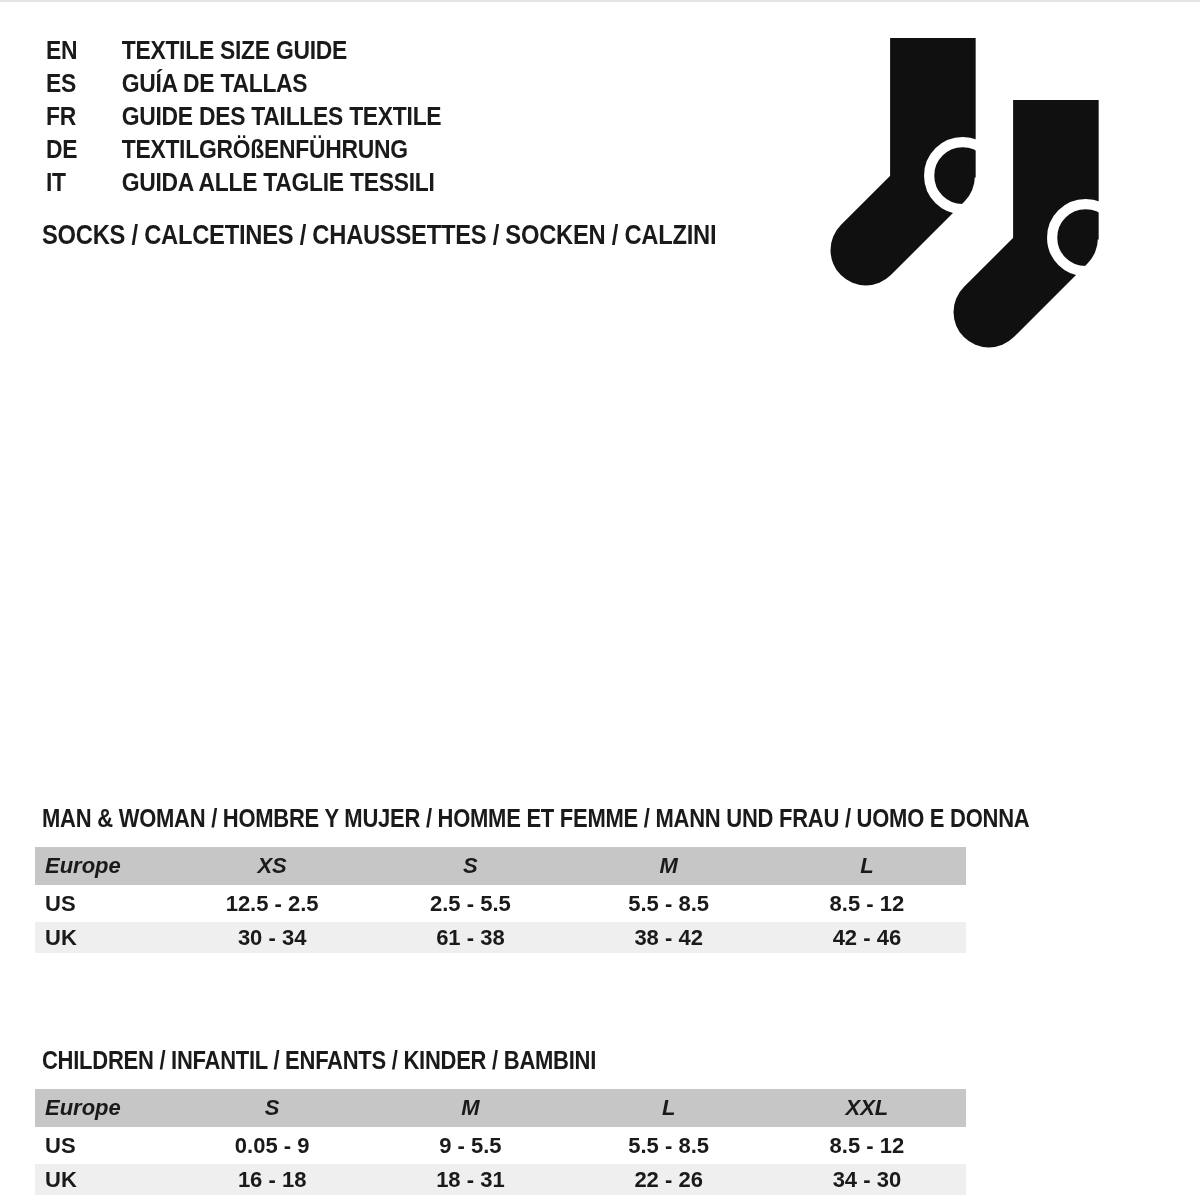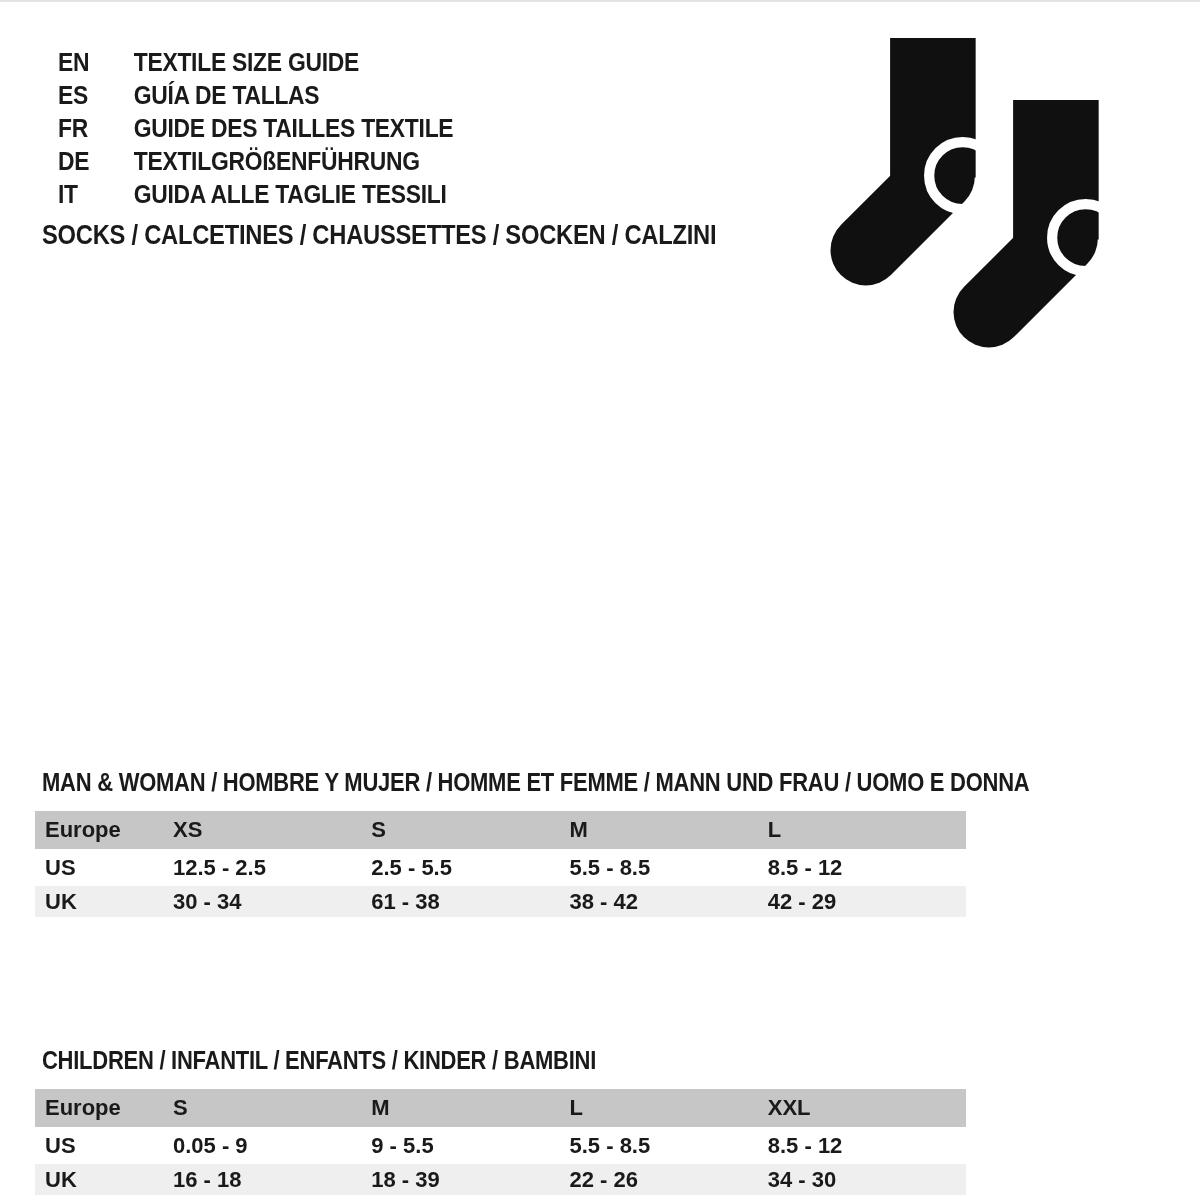--- a/index.html
+++ b/index.html
@@ -21,21 +21,21 @@
     top: 0; left: 0;
     width: 100%;
     height: 2px;
     background: #e3e3e3;
   }
   
   .langs {
     position: absolute;
     left: 42px;
     top: 30px;
-    margin: 16px;
+    margin: 4px;
     padding: 0;
     list-style: none;
   }
   .langs li {
     display: flex;
     height: 33px;
     line-height: 33px;
     font-size: 26px;
     white-space: nowrap;
     transform: scaleX(0.88);
@@ -79,34 +79,35 @@
   .size-table table {
     width: 100%;
     table-layout: fixed;
     border-collapse: separate;
     border-spacing: 0 3px;
     font-size: 22px;
   }
   .size-table th, .size-table td {
     padding: 0;
     font-weight: bold;
-    text-align: left;
+    text-align: center;
     white-space: nowrap;
   }
   .size-table thead tr {
     background: var(--header-row-bg, #c6c6c6);
     height: 38px;
+    font-style: italic;
   }
   .size-table tbody tr { height: 31px; background: #ffffff; }
   .size-table tbody tr.alt { background: var(--alt-row-bg, #efefef); }
   .size-table th:first-child, .size-table td:first-child {
     text-align: left;
     padding-left: 10px;
   }
-  .tbl-man { top: 770px; }
+  .tbl-man { top: 806px; }
   .tbl-children { top: 1048px; }
 </style>
 </head>
 <body>
 
 <div class="top-line"></div>
 
 <ul class="langs">
   <li>
     <span class="code">EN</span>
@@ -174,21 +175,21 @@
           <td>12.5 - 2.5</td>
           <td>2.5 - 5.5</td>
           <td>5.5 - 8.5</td>
           <td>8.5 - 12</td>
         </tr>
         <tr class="alt">
           <th>UK</th>
           <td>30 - 34</td>
           <td>61 - 38</td>
           <td>38 - 42</td>
-          <td>42 - 29</td>
+          <td>42 - 46</td>
         </tr>
       </tbody>
     </table>
 </section>
 
 <section class="size-table tbl-children">
   <h2>CHILDREN / INFANTIL / ENFANTS / KINDER / BAMBINI</h2>
   <table>
     <colgroup>
         <col style="width:138px">
@@ -210,19 +211,19 @@
         <tr>
           <th>US</th>
           <td>0.05 - 9</td>
           <td>9 - 5.5</td>
           <td>5.5 - 8.5</td>
           <td>8.5 - 12</td>
         </tr>
         <tr class="alt">
           <th>UK</th>
           <td>16 - 18</td>
-          <td>18 - 39</td>
+          <td>18 - 31</td>
           <td>22 - 26</td>
           <td>34 - 30</td>
         </tr>
       </tbody>
     </table>
 </section>
 
 </body></html>

